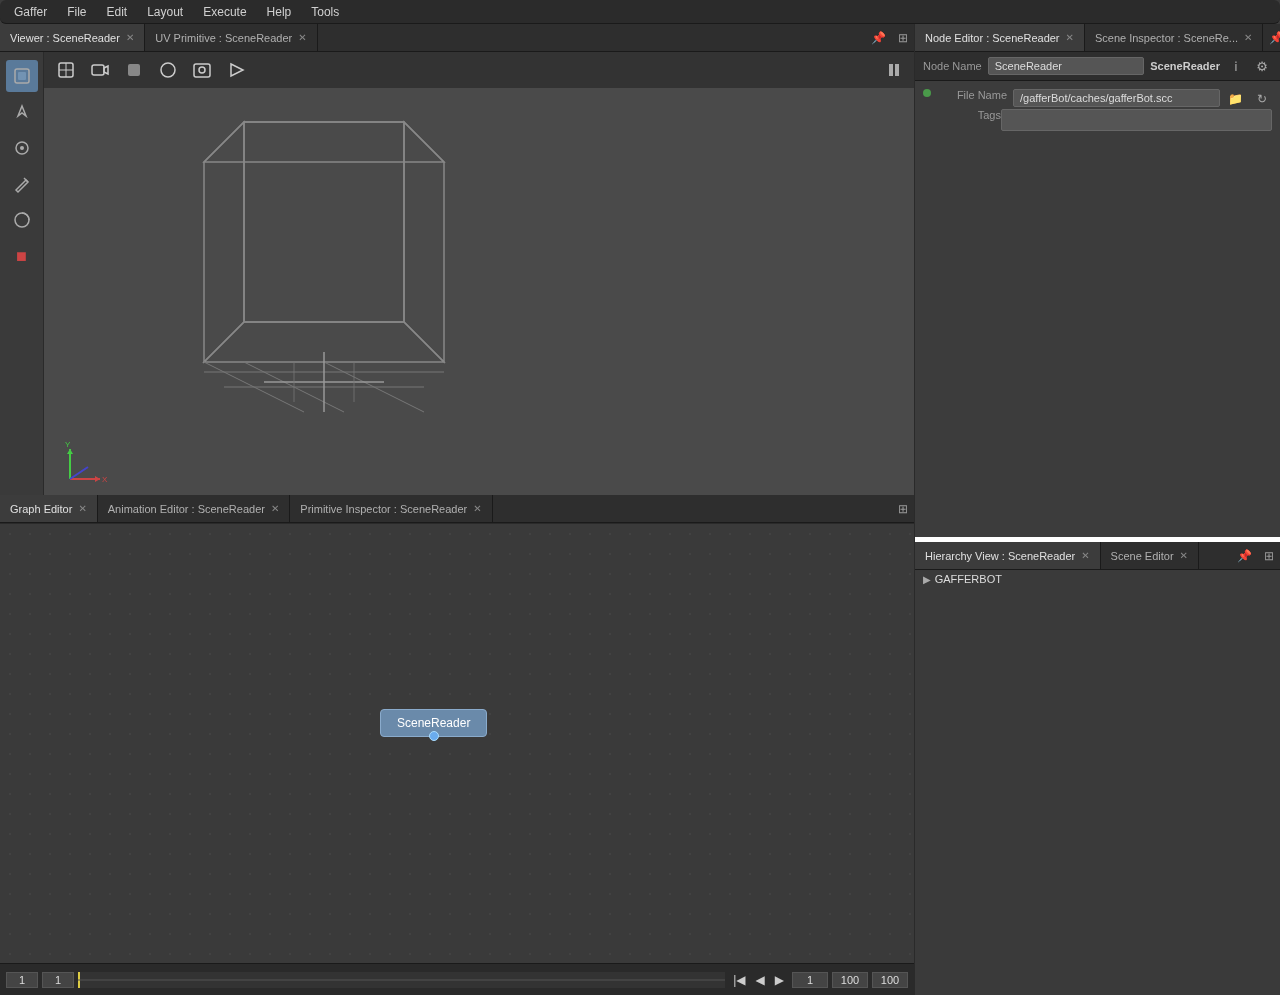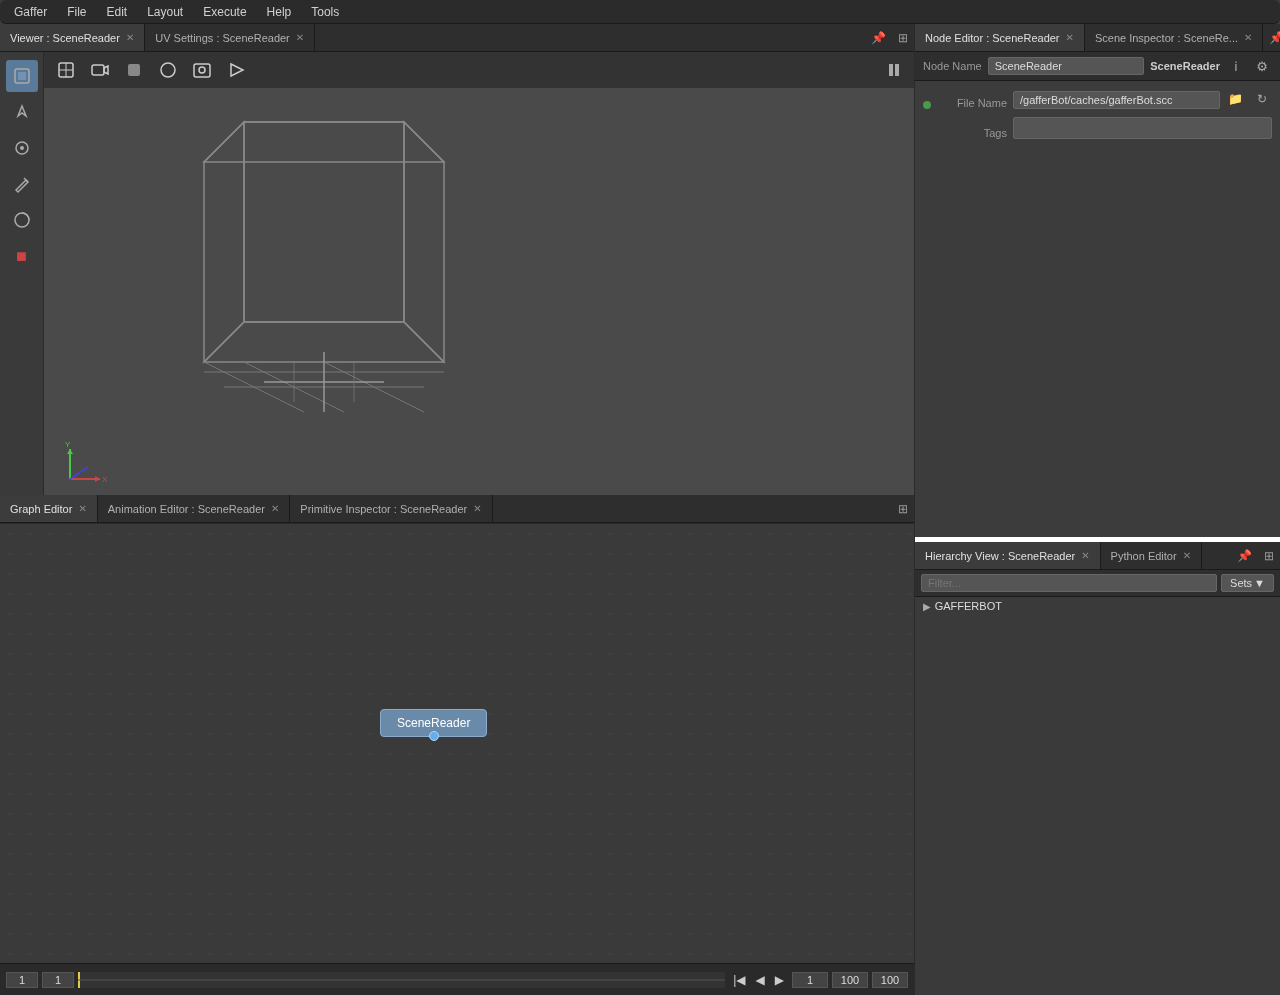--- a/index.html
+++ b/index.html
@@ -288,22 +288,21 @@
       background: #3c3c3c;
       color: #ddd;
     }
     .settings-content {
       flex: 1;
       padding: 8px;
       overflow-y: auto;
     }
     .setting-row {
       display: flex;
-      align-items: flex-end;
-      margin-bottom: 8px;
+      align-items: flex-start;
       gap: 6px;
     }
     .setting-dot {
       width: 8px;
       height: 8px;
       border-radius: 50%;
       background: #4a9a4a;
       flex-shrink: 0;
     }
     .setting-label {
@@ -328,22 +327,21 @@
       width: 20px;
       height: 20px;
       display: flex;
       align-items: center;
       justify-content: center;
       cursor: pointer;
       color: #aaa;
     }
     .tags-row {
       display: flex;
-      align-items: flex-end;
-      gap: 6px;
+      align-items: flex-start;
       margin-bottom: 8px;
     }
     .tags-input {
       background: #555;
       border: 1px solid #666;
       color: #ddd;
       padding: 2px 6px;
       font-size: 11px;
       flex: 1;
       border-radius: 2px;
@@ -499,21 +497,21 @@
 <div id="main-layout">
 
   <div id="left-panel">
 
     <div class="tab-bar">
       <div class="tab active">
         <span>Viewer : SceneReader</span>
         <span class="close-btn">✕</span>
       </div>
       <div class="tab">
-        <span>UV Settings : SceneReader</span>
+        <span>UV Primitive : SceneReader</span>
         <span class="close-btn">✕</span>
       </div>
       <div class="tab-spacer"></div>
       <div class="tab-action-btn">📌</div>
       <div class="tab-action-btn">⊞</div>
     </div>
 
     <div id="viewer-area">
 
       <div id="left-toolbar">
@@ -726,35 +724,28 @@
     </div>
 
     <div id="hierarchy-panel">
 
       <div class="tab-bar">
         <div class="tab active">
           <span>Hierarchy View : SceneReader</span>
           <span class="close-btn">✕</span>
         </div>
         <div class="tab">
-          <span>Python Editor</span>
+          <span>Scene Editor</span>
           <span class="close-btn">✕</span>
         </div>
         <div class="tab-spacer"></div>
         <div class="tab-action-btn">📌</div>
         <div class="tab-action-btn">⊞</div>
       </div>
 
-      <div class="hierarchy-filter-bar">
-        <input class="hierarchy-filter" placeholder="Filter..." style="">
-        <div class="sets-btn">
-          <span>Sets</span>
-          <span>▼</span>
-        </div>
-      </div>
 
 
       <div class="hierarchy-content">
         <div class="hierarchy-item">
           <span class="hierarchy-arrow">▶</span>
           <span class="hierarchy-name">GAFFERBOT</span>
         </div>
       </div>
     </div>
   </div>

